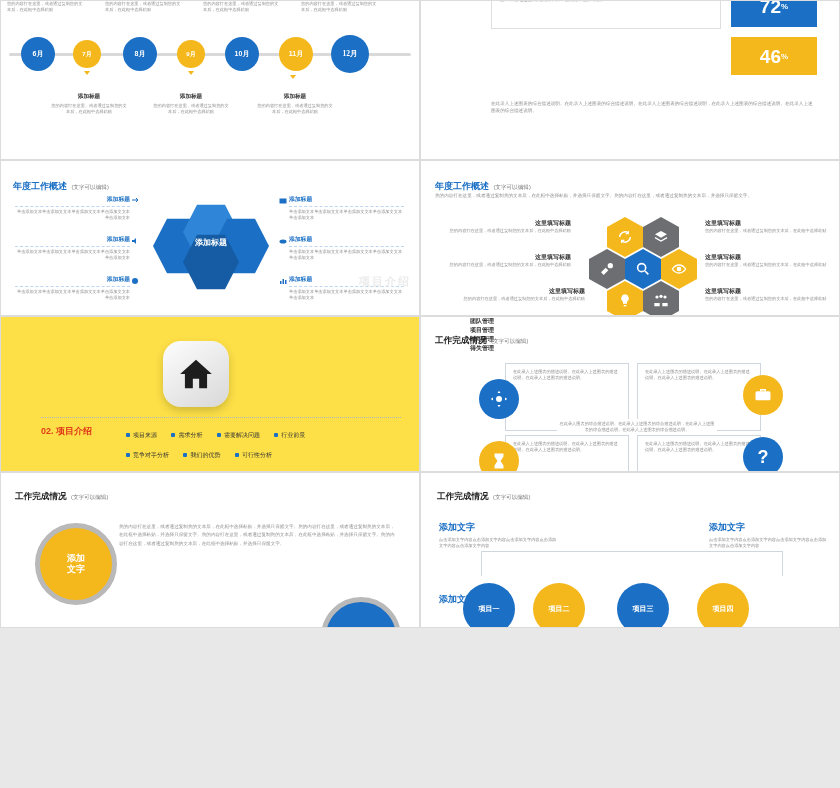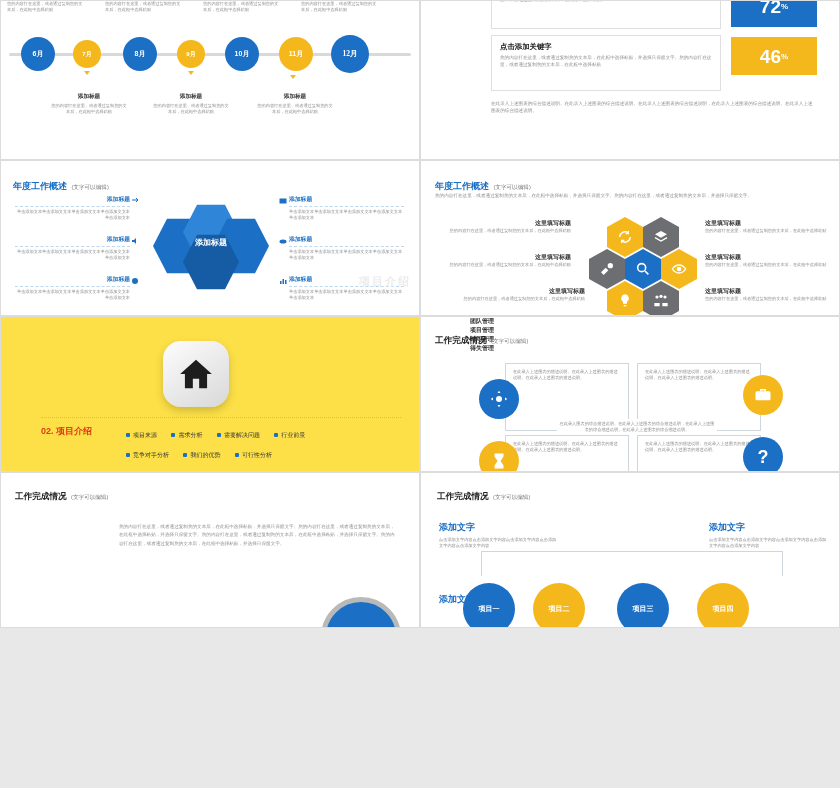--- a/index.html
+++ b/index.html
@@ -110,24 +110,20 @@
       <div class="h">添加标题</div>
       <div class="tiny" style="text-align:center;">您的内容打在这里，或者通过复制您的文本后，在此框中选择粘贴</div>
     </div>
   </div>
 
   <div class="slide">
     <div class="card-box" style="left:70px;top:-18px;width:230px;height:46px;padding:6px 8px;box-sizing:border-box;">
       <div class="tiny2">您的内容打在这里，或者通过复制您的文本后，在此框中选择粘贴，并选择只保留文字。您的内容打在这里，或者通过复制您的文本后，在此框中选择粘贴。</div>
     </div>
 
-    <div class="card-box" style="left:70px;top:34px;width:230px;height:56px;padding:6px 8px;box-sizing:border-box;">
-      <div style="font-size:7.4px;font-weight:bold;color:#222;margin-bottom:3px;">点击添加关键字</div>
-      <div class="tiny2">您的内容打在这里，或者通过复制您的文本后，在此框中选择粘贴，并选择只保留文字。您的内容打在这里，或者通过复制您的文本后，在此框中选择粘贴</div>
-    </div>
 
     <div class="pct" style="left:310px;top:-16px;width:86px;height:42px;background:#1b6fc4;display:flex;align-items:center;justify-content:center;">
       <span class="n">72</span>
         <span class="s">%</span>
     </div>
     <div class="pct" style="left:310px;top:36px;width:86px;height:38px;background:#f5b81c;display:flex;align-items:center;justify-content:center;">
       <span class="n">46</span>
         <span class="s">%</span>
     </div>
 
@@ -366,20 +362,24 @@
     </div>
     <div class="circ" style="left:322px;top:120px;width:40px;height:40px;background:#1b6fc4;color:#fff;font-size:18px;font-weight:bold;">?</div>
   </div>
 
   <div class="slide">
     <div style="position:absolute;left:14px;top:12px;">
       <span style="font-size:8.6px;font-weight:bold;color:#222;">工作完成情况</span>
       <span style="font-size:5.6px;color:#7a7a7a;">(文字可以编辑)</span>
     </div>
 
+    <div class="ring" style="left:34px;top:50px;width:72px;height:72px;background:#f5b81c;border:5px solid #b9b9b9;font-size:9px;line-height:1.25;">
+      <span style="white-space:pre-line;">添加
+文字</span>
+    </div>
 
     <div class="tiny2" style="position:absolute;left:118px;top:50px;width:276px;line-height:1.85;">您的内容打在这里，或者通过复制您的文本后，在此框中选择粘贴，并选择只保留文字。您的内容打在这里，或者通过复制您的文本后，在此框中选择粘贴，并选择只保留文字。您的内容打在这里，或者通过复制您的文本后，在此框中选择粘贴，并选择只保留文字。您的内容打在这里，或者通过复制您的文本后，在此框中选择粘贴，并选择只保留文字。</div>
 
     <div class="ring" style="left:320px;top:124px;width:70px;height:70px;background:#1b6fc4;border:5px solid #b9b9b9;font-size:9px;">
       
     </div>
   </div>
 
   <div class="slide">
     <div style="position:absolute;left:16px;top:12px;">

